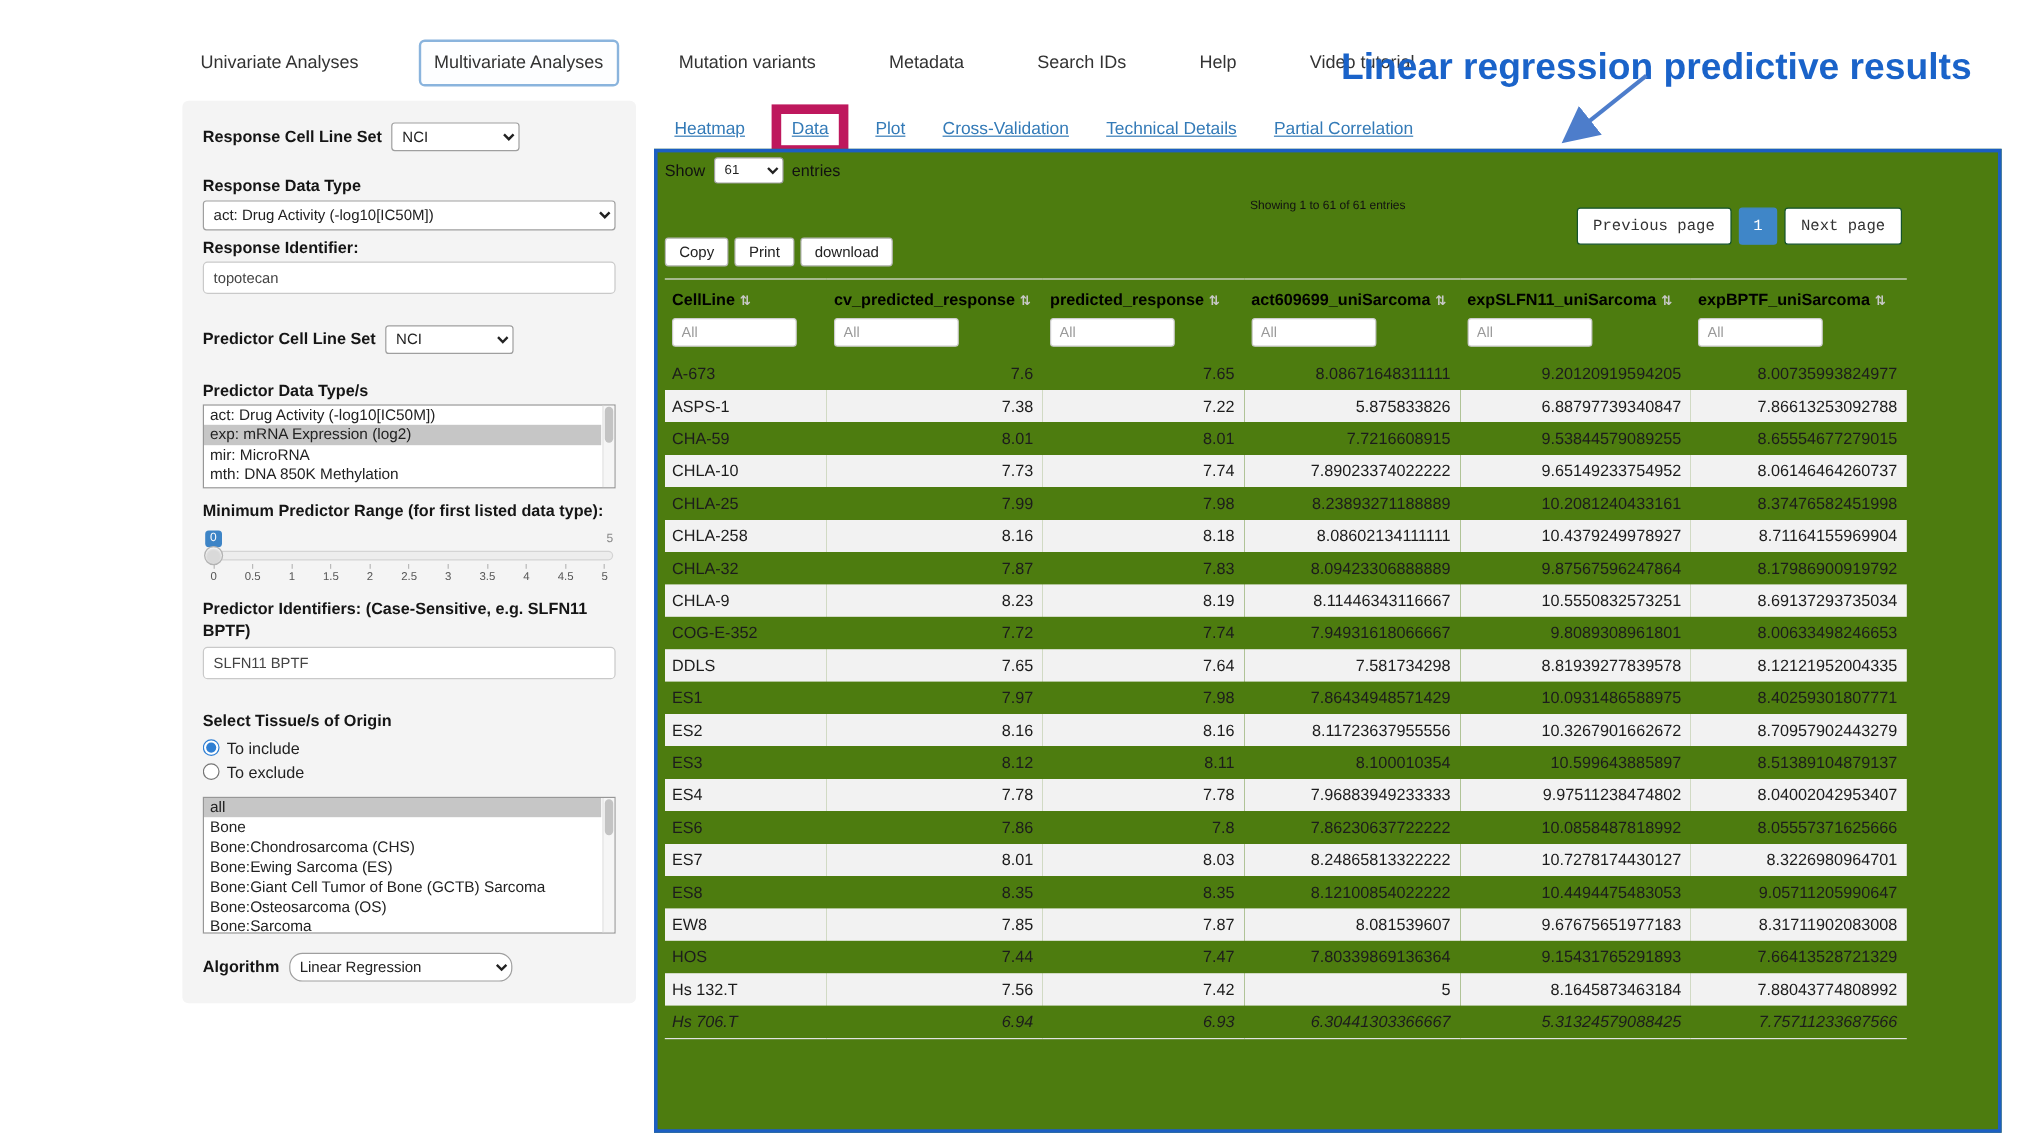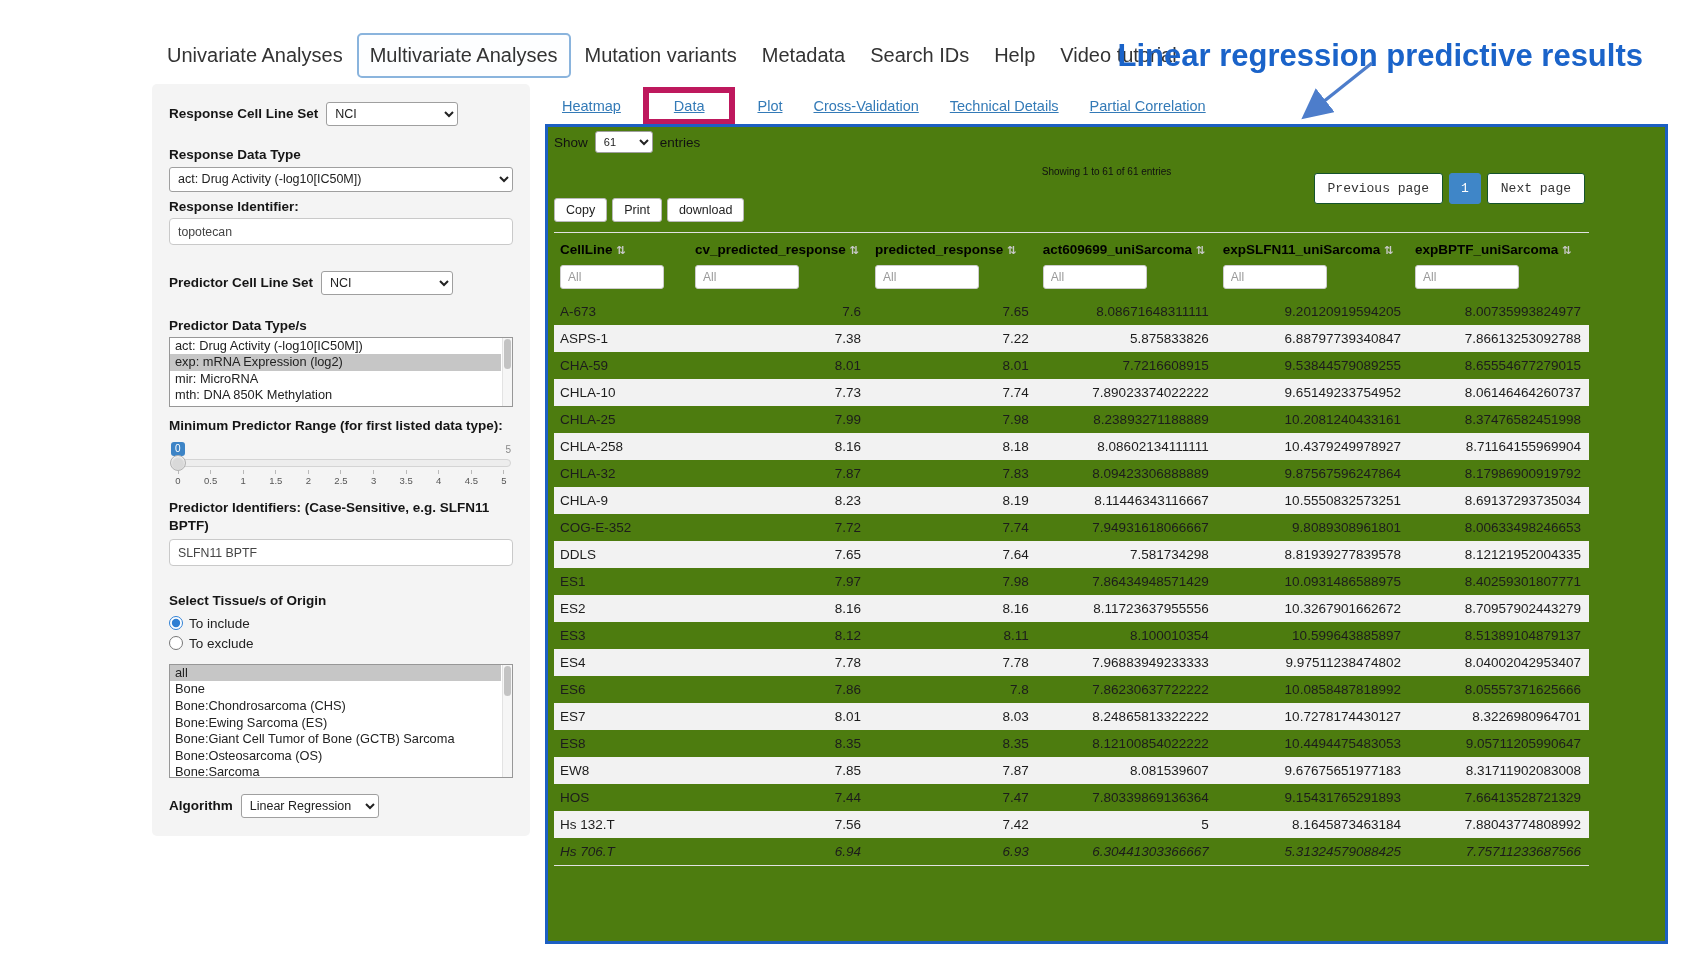--- a/index.html
+++ b/index.html
@@ -6,36 +6,36 @@
   html, body { width: 1700px; height: 956px; }
   body {
     position: relative;
     background: #ffffff;
     font-family: "Liberation Sans", "DejaVu Sans", sans-serif;
     color: #222;
     overflow: hidden;
   }
 
   
-  .topnav { position: absolute; left: 156px; top: 33px; display: flex; align-items: center; font-size: 20px; color: #333; }
+  .topnav { position: absolute; left: 156px; top: 33px; display: flex; align-items: center; font-size: 15px; color: #333; gap: 36px; }
   .topnav .tab { padding: 9px 11px; margin-right: 3px; white-space: nowrap; cursor: pointer; }
   .topnav .tab.active { border: 2px solid #8ab4dd; border-radius: 5px; background: #fdfeff; }
 
   
   .annotation-title { position: absolute; right: 57px; top: 38px; font-size: 31px; font-weight: 700; color: #1a63c9; }
   .annotation-arrow { position: absolute; left: 1292px; top: 58px; }
 
   
   .sidebar { position: absolute; left: 152px; top: 84px; width: 378px; height: 752px; background: #f4f4f4; border-radius: 5px; padding: 18px 17px 0 17px; font-size: 13.5px; overflow: hidden; }
   .fl { font-weight: 700; color: #151515; line-height: 1.3; display: block; }
   .sb-row { display: flex; align-items: center; gap: 8px; }
   select { font-family: inherit; font-size: 12.5px; padding: 2px 4px; border: 1px solid #9f9f9f; border-radius: 3px; background: #fff; color: #222; height: 24px; }
-  .sel-cls { width: 132px; }
+  .sel-cls { width: 107px; }
   .sel-full { width: 100%; height: 25px; }
-  .sel-alg { width: 138px; }
+  .sel-alg { width: 186px; border-radius: 11px; }
   .ti { width: 100%; border: 1px solid #c9c9c9; border-radius: 4px; background: #fff; padding: 5px 8px; font-size: 12.3px; color: #444; height: 27px; font-family: inherit; }
 
   .listbox { background: #fff; border: 1px solid #979797; position: relative; overflow: hidden; padding-right: 11px; }
   .listbox .opt { padding: 1px 5px; font-size: 12.8px; line-height: 1.14; white-space: nowrap; overflow: hidden; cursor: default; }
   .listbox .opt.selected { background: #c6c6c6; }
   .lb-types { height: 70px; }
   .lb-tissue { height: 114px; }
   .sbar { position: absolute; right: 0; top: 0; bottom: 0; width: 10px; background: #f6f6f6; border-left: 1px solid #e3e3e3; }
   .sbar .thumb { position: absolute; top: 1px; left: 1px; width: 7px; height: 30px; background: #c3c3c3; border-radius: 4px; }
 
@@ -49,21 +49,21 @@
   .tickcell { display: flex; flex-direction: column; align-items: center; width: 14px; }
   .tickmark { width: 1px; height: 4px; background: #b9b9b9; margin-bottom: 1px; }
   .ticklabel { font-size: 9.5px; color: #555; }
 
   .radio-row { display: flex; align-items: center; gap: 6px; margin-bottom: 5px; font-size: 13.5px; color: #222; cursor: pointer; }
   .radio-row input { accent-color: #2f7fd3; width: 14px; height: 14px; }
 
   
   .main-tabs { position: absolute; left: 562px; top: 95px; display: flex; align-items: center; font-size: 14.5px; color: #337ab7; text-decoration: underline; }
   .main-tabs .mtab { margin-right: 31px; white-space: nowrap; cursor: pointer; }
-  .main-tabs .mtab.red-box { border: 6px solid #be185d; padding: 5px 25px; margin: -8px 22px -8px -9px; }
+  .main-tabs .mtab.red-box { border: 8px solid #be185d; padding: 5px 9px; margin: -8px 22px -8px -9px; }
 
   
   .main-panel { position: absolute; left: 545px; top: 124px; width: 1123px; height: 820px; border: 3px solid #1c5fc2; background: #4d7c0f; padding: 3px 6px; }
   .show-row { display: flex; align-items: center; gap: 7px; font-size: 13.5px; color: #111; margin-top: 1px; }
   .sel-entries { width: 58px; height: 22px; font-size: 11px; }
   .showing-text { margin-top: 13px; font-size: 10px; color: #111; text-align: center; }
   .pagination { position: absolute; top: 46px; right: 80px; display: flex; gap: 6px; align-items: center; }
   .pg-btn { border: 1px solid #14532d; background: #fff; color: #333; font-size: 13px; padding: 7px 13px; border-radius: 3px; font-family: Liberation Mono, monospace; cursor: pointer; }
   .pg-btn.active { background: #3f86c8; border-color: #3f86c8; color: #fff; padding: 7px 11px; }
   .export-buttons { margin-top: 21px; display: flex; gap: 5px; }

